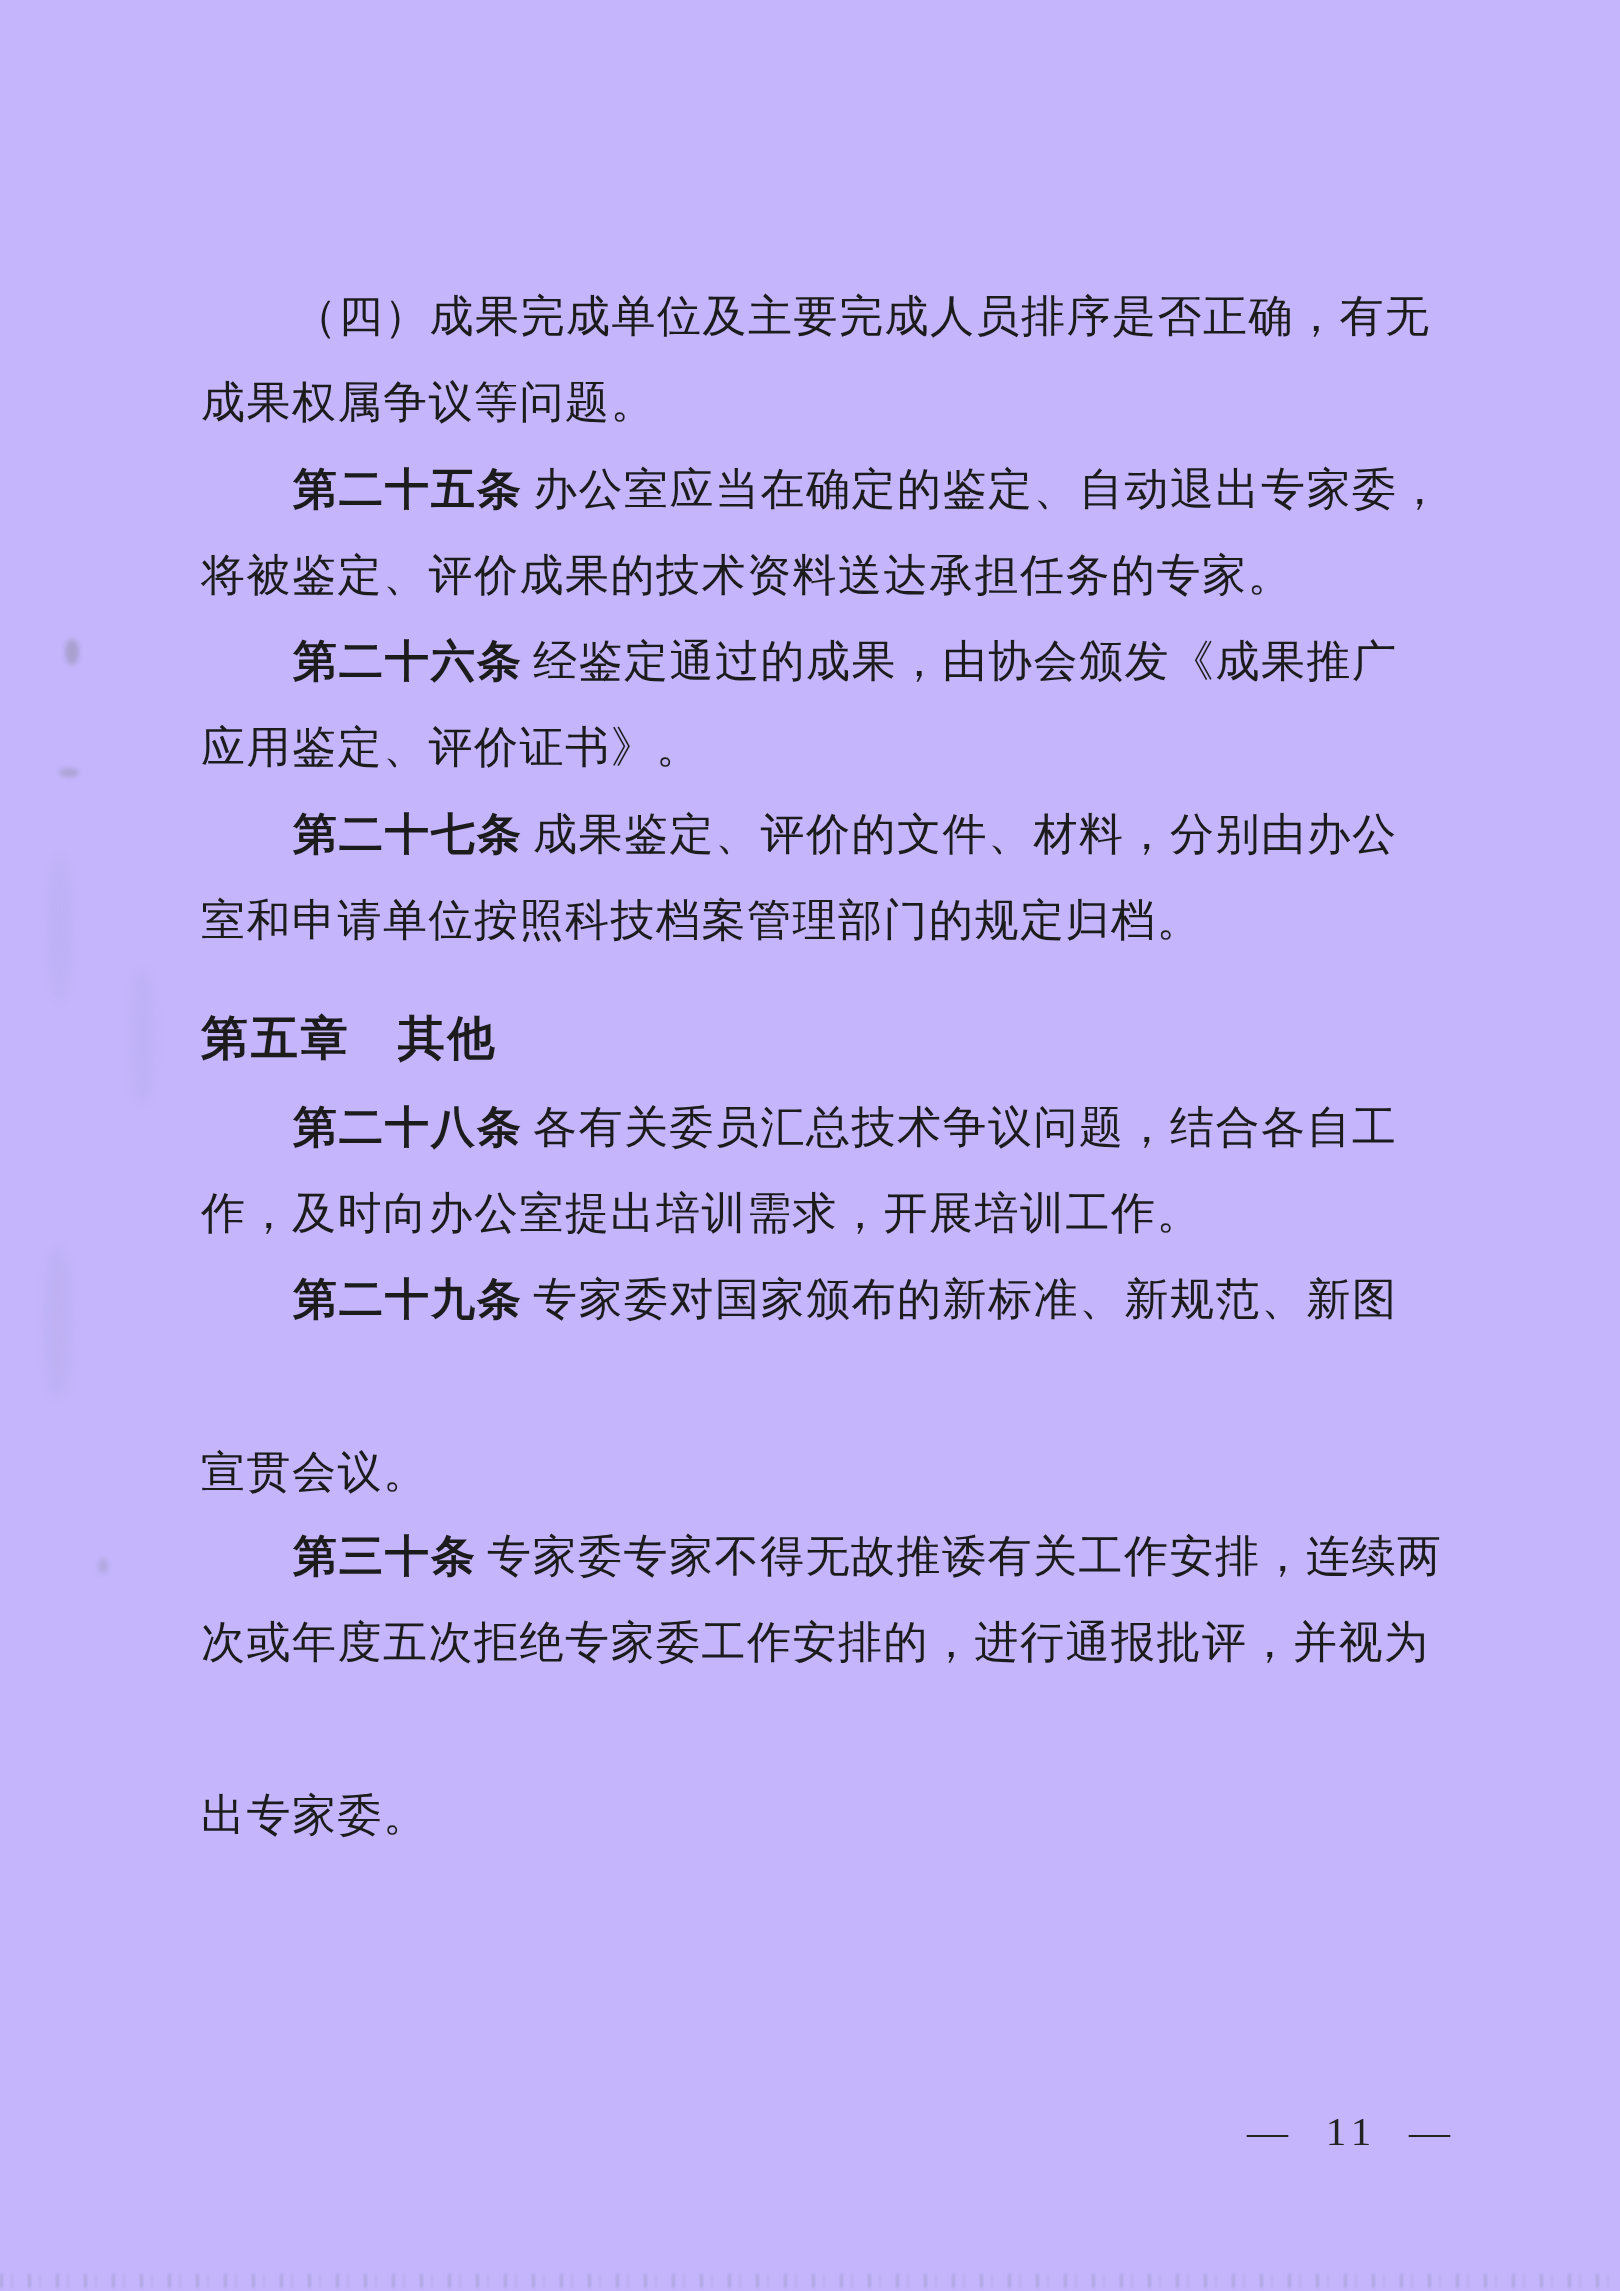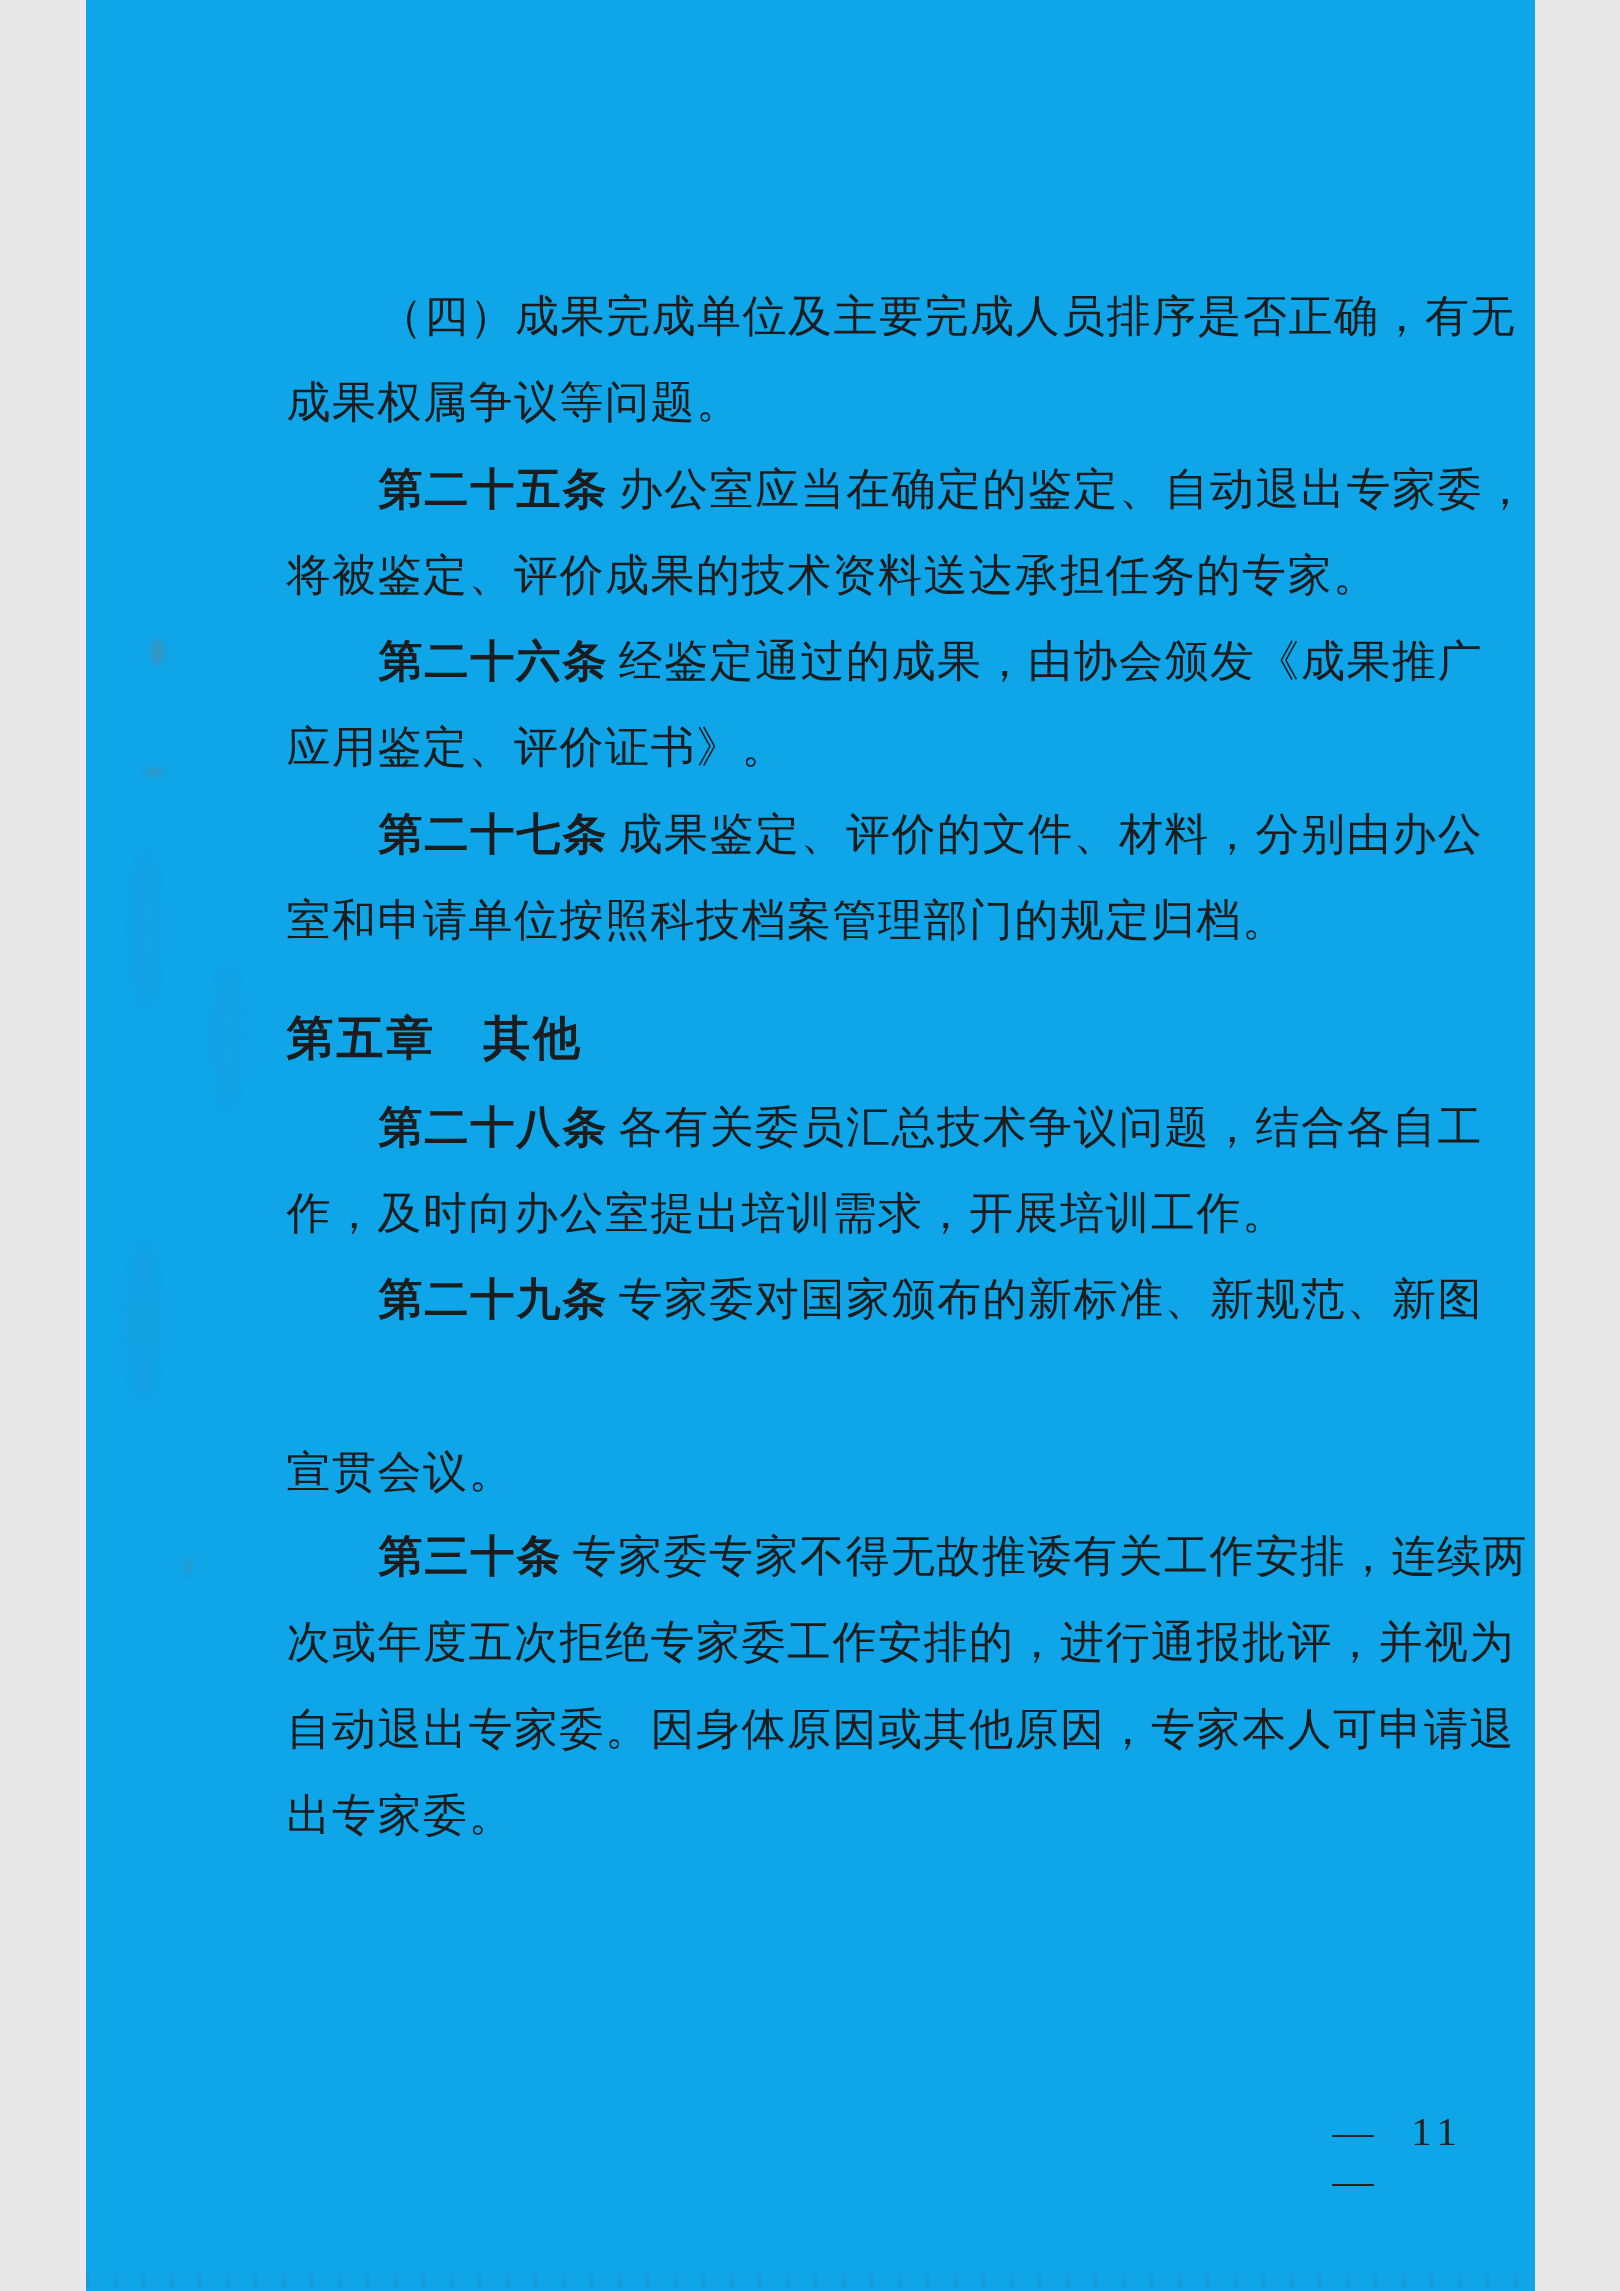--- a/index.html
+++ b/index.html
@@ -2,24 +2,24 @@
 <html><head>
 <meta charset="utf-8">
 <style>
   html, body {
     margin: 0;
     padding: 0;
     background: #e8e8e8;
   }
   .page {
     position: relative;
-    width: 1449px;
+    width: 1620px;
     height: 2292px;
     margin: 0 auto;
-    background: #0ea5e9;
+    background: #c4b5fd;
     overflow: hidden;
     font-family: "Liberation Serif", "DejaVu Serif", serif;
     color: #1c1c1c;
   }
   .line {
     position: absolute;
     left: 201px;
     width: 1294px;
     margin: 0;
     font-size: 44px;
@@ -104,21 +104,20 @@
   <h2 class="chapter" style="top:1008px"><span class="ch-num">第五章</span><span>其他</span></h2>
 
   <p class="line indent" style="top:1098px"><span class="art">第二十八条</span><span>各有关委员汇总技术争议问题，结合各自工</span></p>
   <p class="line" style="top:1184px"><span>作，及时向办公室提出培训需求，开展培训工作。</span></p>
 
   <p class="line indent" style="top:1270px"><span class="art">第二十九条</span><span>专家委对国家颁布的新标准、新规范、新图</span></p>
   <p class="line" style="top:1443px"><span>宣贯会议。</span></p>
 
   <p class="line indent" style="top:1527px"><span class="art">第三十条</span><span>专家委专家不得无故推诿有关工作安排，连续两</span></p>
   <p class="line" style="top:1613px"><span>次或年度五次拒绝专家委工作安排的，进行通报批评，并视为</span></p>
-  <p class="line" style="top:1700px"><span>自动退出专家委。因身体原因或其他原因，专家本人可申请退</span></p>
   <p class="line" style="top:1786px"><span>出专家委。</span></p>
 
   <div class="pageno">— 11 —</div>
 
   <div class="smudge s1"></div>
   <div class="smudge s2"></div>
   <div class="smudge s3"></div>
   <div class="smudge s4"></div>
   <div class="smudge s5"></div>
   <div class="smudge s6"></div>

